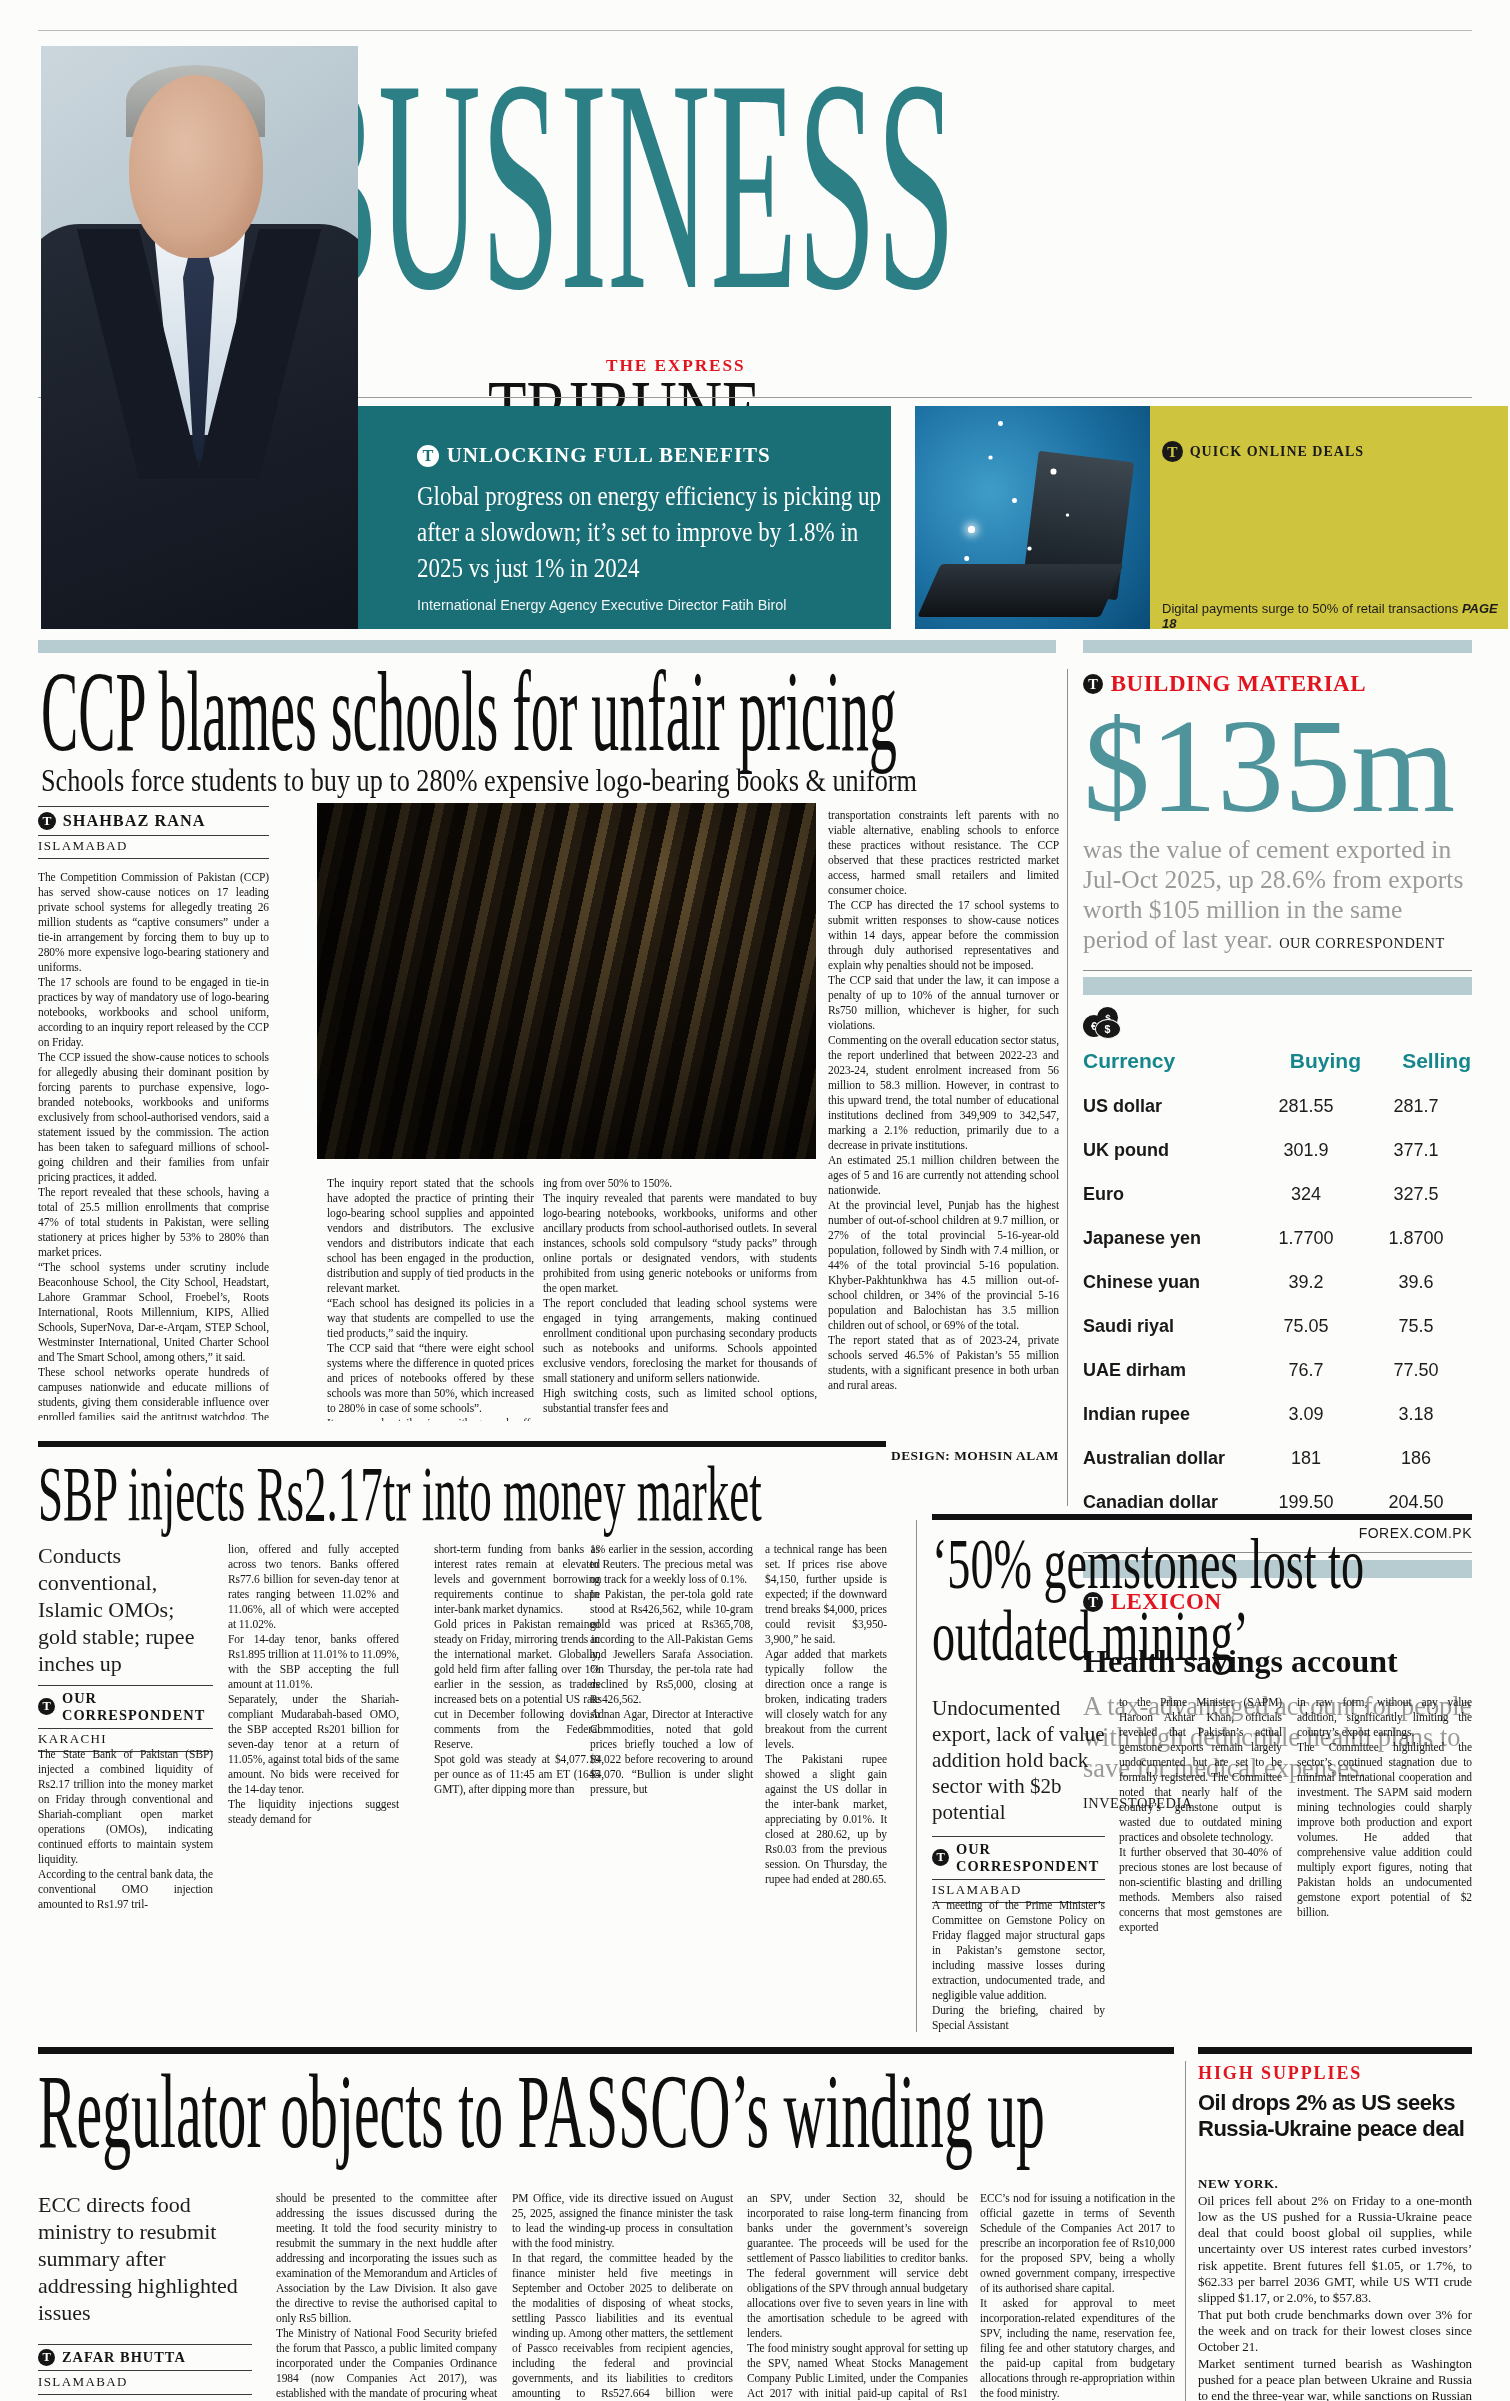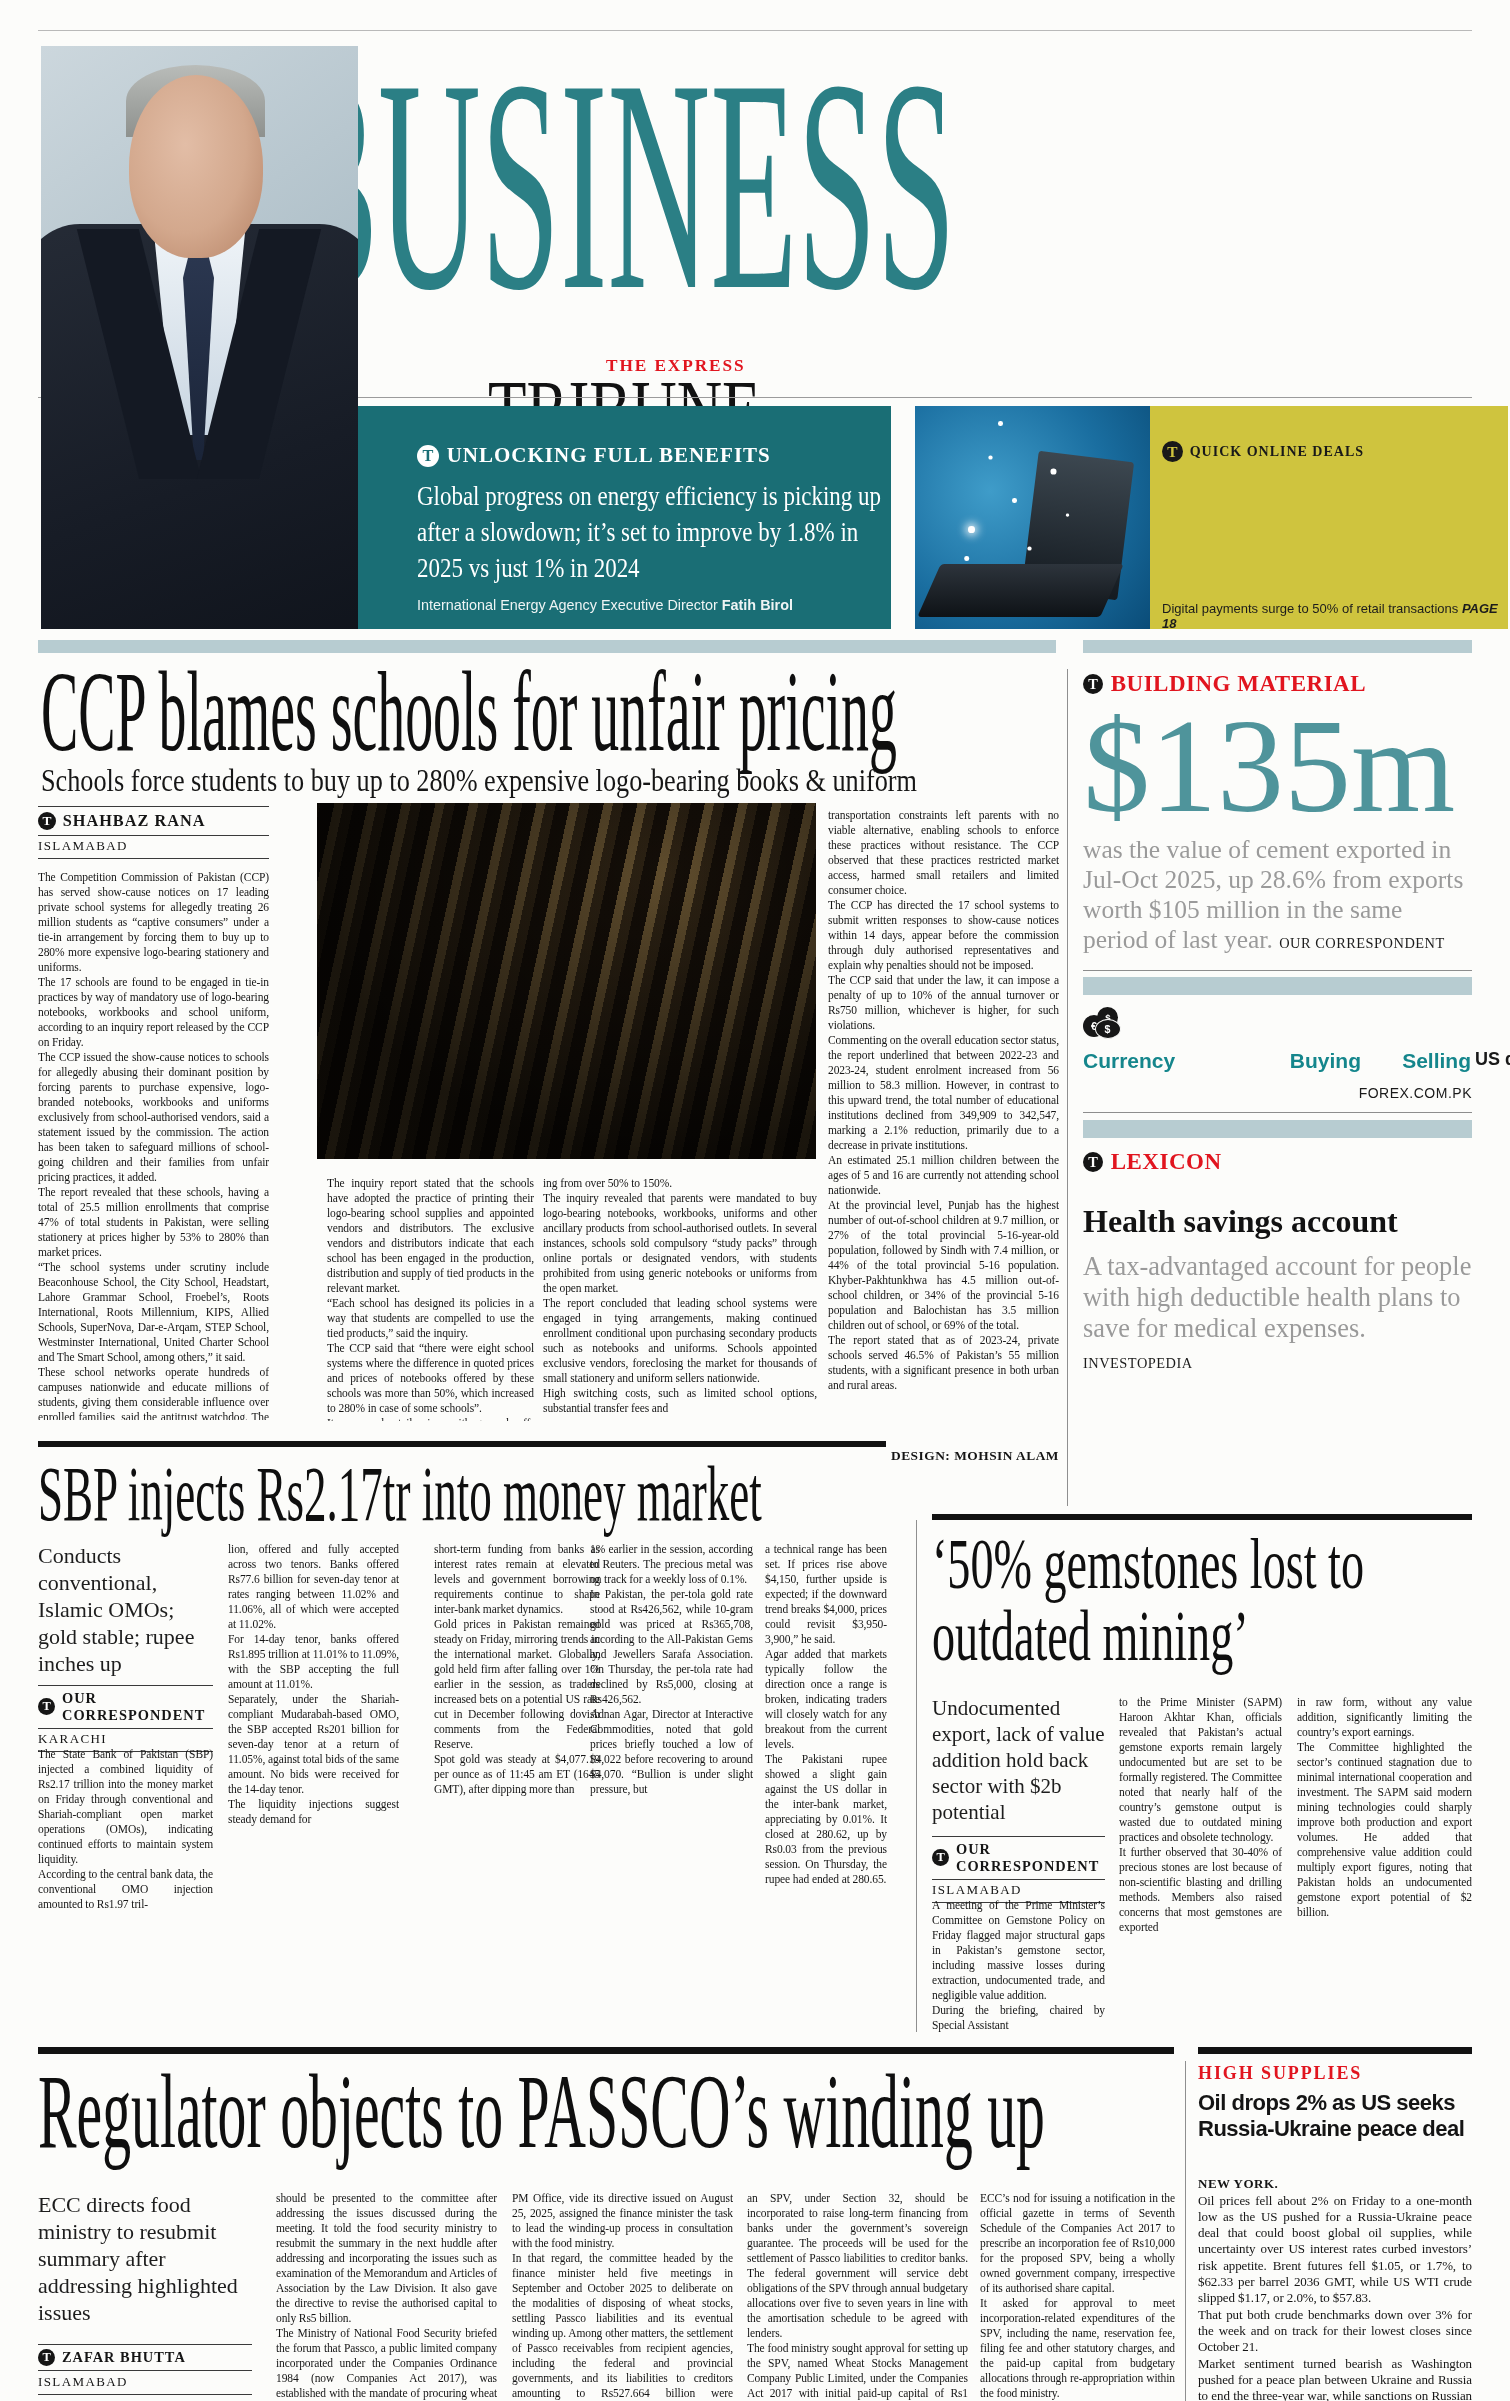--- a/index.html
+++ b/index.html
@@ -70,21 +70,21 @@
 
   <div class="abs" style="left:216px;top:406px;width:675px;height:223px;background:#1a6e75;">
     <div style="position:absolute;left:201px;top:37px;display:flex;align-items:center;gap:7.7px;">
       <span class="tcircle" style="width:22px;height:22px;background:#fff;color:#1a6e75;font-size:16.3px;">T</span>
       <span class="kicker" style="color:#fff;font-size:21px;">UNLOCKING FULL BENEFITS</span>
     </div>
     <div style="position:absolute;left:201px;top:72px;width:567px;">
       <span class="cond" style="transform:scaleX(.82);white-space:normal;display:inline-block;width:567px;font-size:28px;line-height:36px;color:#fff;">Global progress on energy efficiency is picking up after a slowdown; it’s set to improve by 1.8% in 2025 vs just 1% in 2024</span>
     </div>
     <div class="sans" style="position:absolute;left:201px;top:191px;font-size:14.4px;color:#eef4f4;">
-      <span>International Energy Agency Executive Director </span><span style="font-weight:bold;">Fatih Birol</span>
+      <span>International Energy Agency Executive Director </span><span style="font-weight:normal;">Fatih Birol</span>
     </div>
   </div>
 
   <div class="abs portrait" style="left:41px;top:46px;width:317px;height:583px;">
     <div class="p-suit"></div>
     <div class="p-shirt"></div>
     <div class="p-tie"></div>
     <div class="p-lapel-l"></div>
     <div class="p-lapel-r"></div>
     <div class="p-hair"></div>
@@ -171,21 +171,21 @@
     </div>
 
     <div style="display:flex;align-items:center;gap:9.6px;">
       <span style="position:relative;width:38px;height:31px;display:inline-block;">
         <span class="coin" style="left:0;top:8.6px;width:22px;height:22px;font-size:10.6px;">€</span>
         <span class="coin" style="left:14.4px;top:0;width:21px;height:21px;font-size:9.6px;">$</span>
         <span class="coin" style="left:11.5px;top:12.5px;width:24px;height:18px;font-size:10.6px;border:1.4px solid #fcfcfa;">$</span>
       </span>
     </div>
 
-    <div style="display:flex;flex-direction:row;gap:4px;">
+    <div style="display:flex;flex-direction:column;gap:23px;">
       <div class="rate-row rate-head">
         <span style="text-align:left;">Currency</span>
         <span style="text-align:right;">Buying</span>
         <span style="text-align:right;">Selling</span>
       </div>
       <div class="rate-row">
           <span class="cur">US dollar</span>
           <span class="val">281.55</span>
           <span class="val">281.7</span>
         </div>

